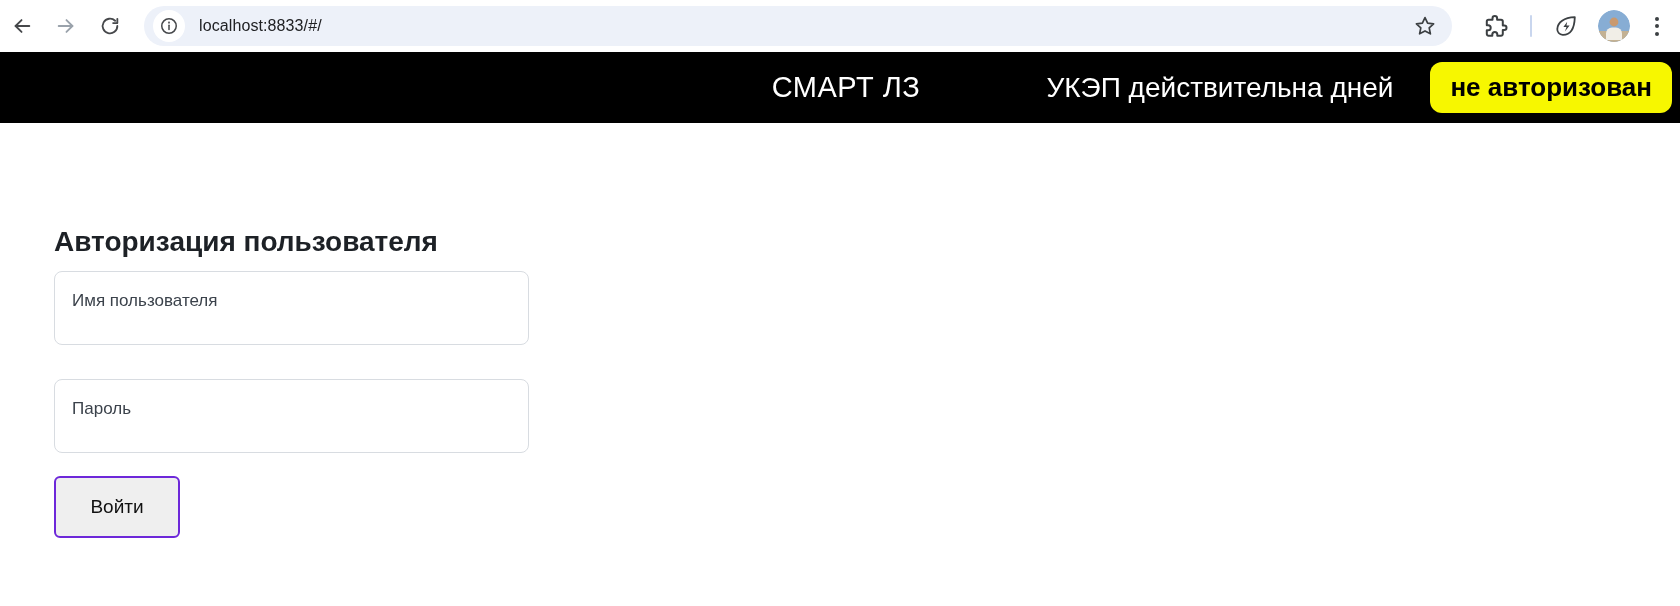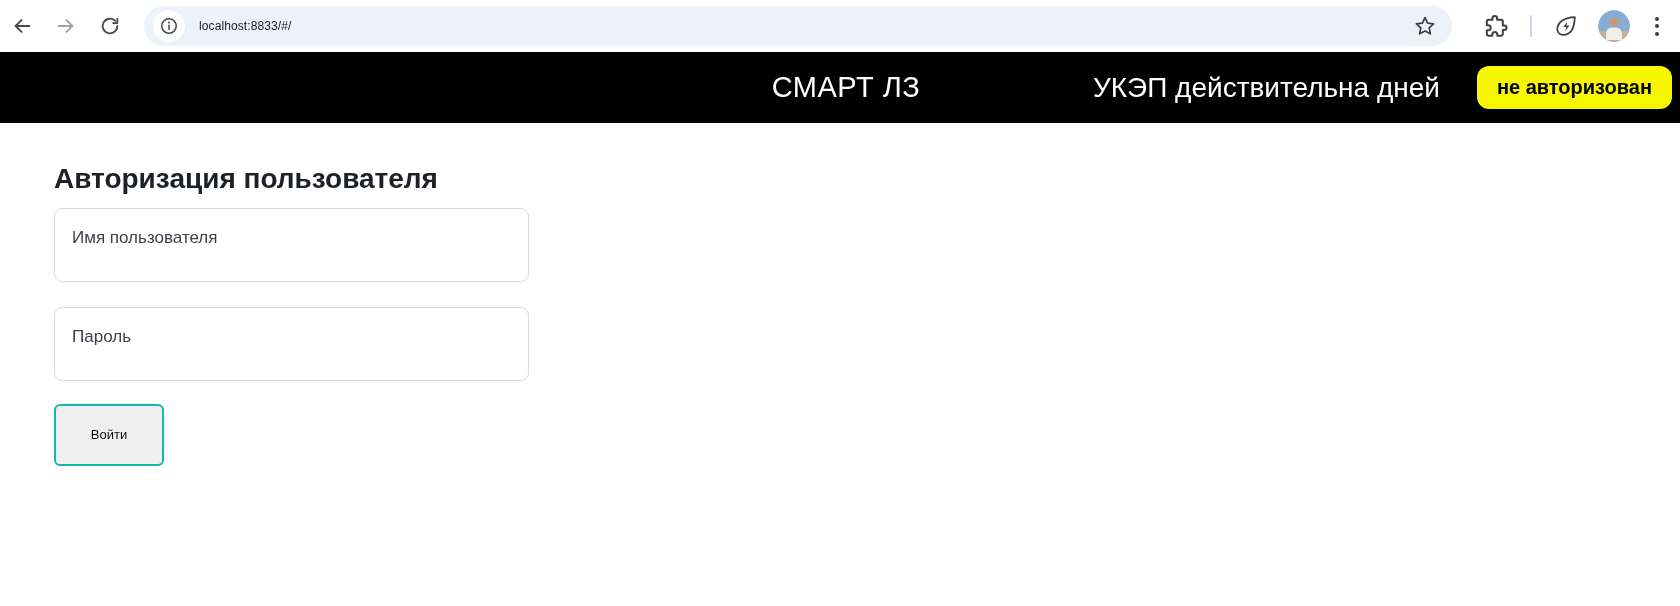--- a/index.html
+++ b/index.html
@@ -42,21 +42,21 @@
   .site-info-chip {
     width: 32px; height: 32px;
     background: #ffffff;
     border-radius: 50%;
     display: flex; align-items: center; justify-content: center;
     flex: 0 0 auto;
     cursor: pointer;
   }
   .url-text {
     margin-left: 14px;
-    font-size: 12px;
+    font-size: 16px;
     color: #202124;
     letter-spacing: 0.1px;
     white-space: nowrap;
   }
   .star-btn {
     position: absolute;
     right: 13px; top: 50%;
     transform: translateY(-50%);
     width: 28px; height: 28px;
     display: flex; align-items: center; justify-content: center;
@@ -129,63 +129,63 @@
   .ukep-text {
     color: #ffffff;
     font-size: 28px;
     font-weight: 500;
     margin-right: 37px;
     white-space: nowrap;
   }
   .auth-badge {
     background: #f7f700;
     color: #000000;
-    font-size: 20px;
+    font-size: 26px;
     font-weight: 700;
     padding: 10px 20px;
     border-radius: 12px;
     white-space: nowrap;
   }
 
   
   .content {
     padding-left: 54px;
   }
   .page-heading {
-    margin-top: 41px;
+    margin-top: 104px;
     font-size: 28px;
     font-weight: 700;
     line-height: 1.1;
     color: #1d2126;
   }
   .field {
     display: block;
     width: 475px;
     height: 74px;
     margin-top: 13px;
     border: 1px solid #d8dce1;
     border-radius: 8px;
     background: #ffffff;
     padding: 0 17px 14px 17px;
     font-size: 17px;
     font-family: inherit;
     color: #3b424b;
     outline: none;
   }
   .field::placeholder { color: #3b424b; opacity: 1; }
-  .field + .field { margin-top: 25px; }
+  .field + .field { margin-top: 34px; }
   .login-btn {
     display: block;
     margin-top: 23px;
-    width: 110px;
+    width: 126px;
     height: 62px;
     background: #efefef;
-    border: 2px solid #14b8a6;
+    border: 2px solid #6d28d9;
     border-radius: 6px;
-    font-size: 13px;
+    font-size: 19px;
     font-family: inherit;
     color: #111111;
     cursor: pointer;
   }
 </style>
 </head>
 <body>
 
 <div class="toolbar">
 

